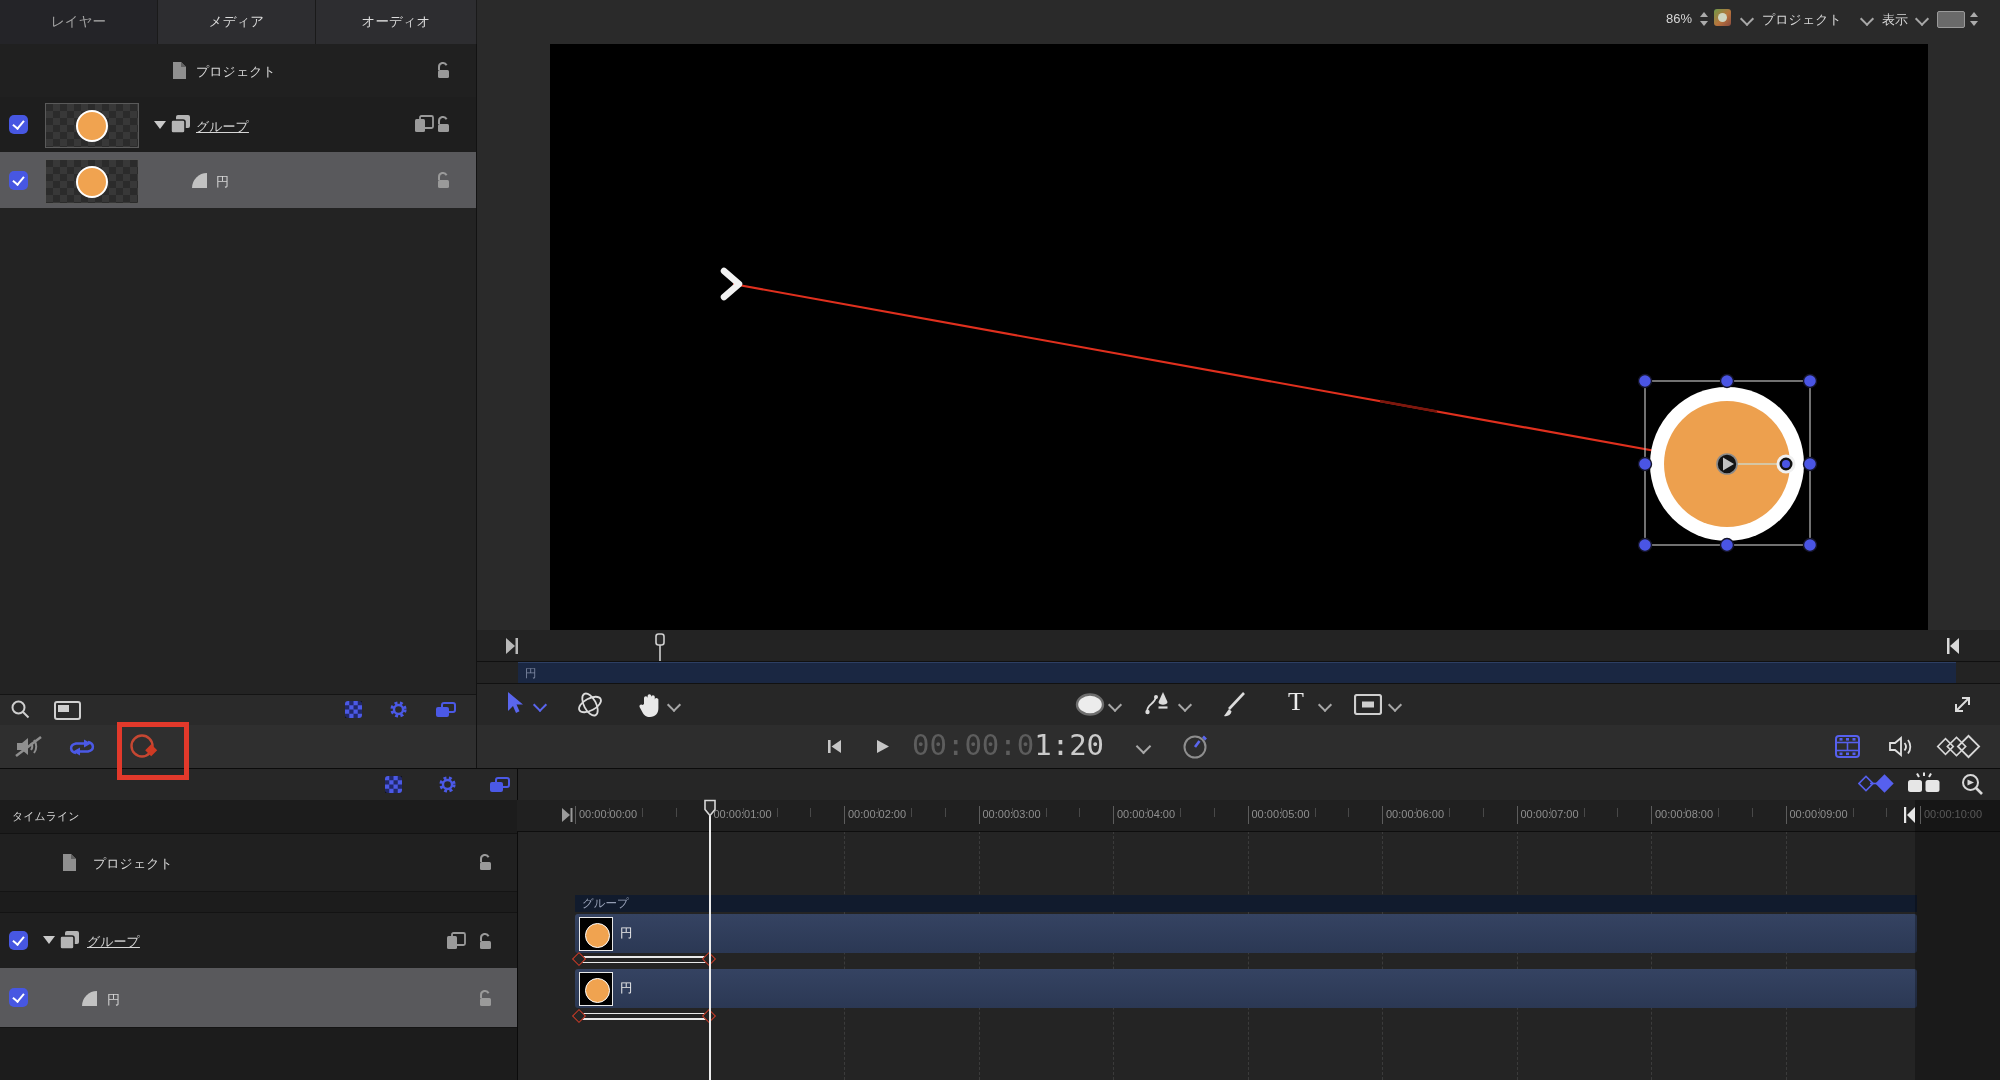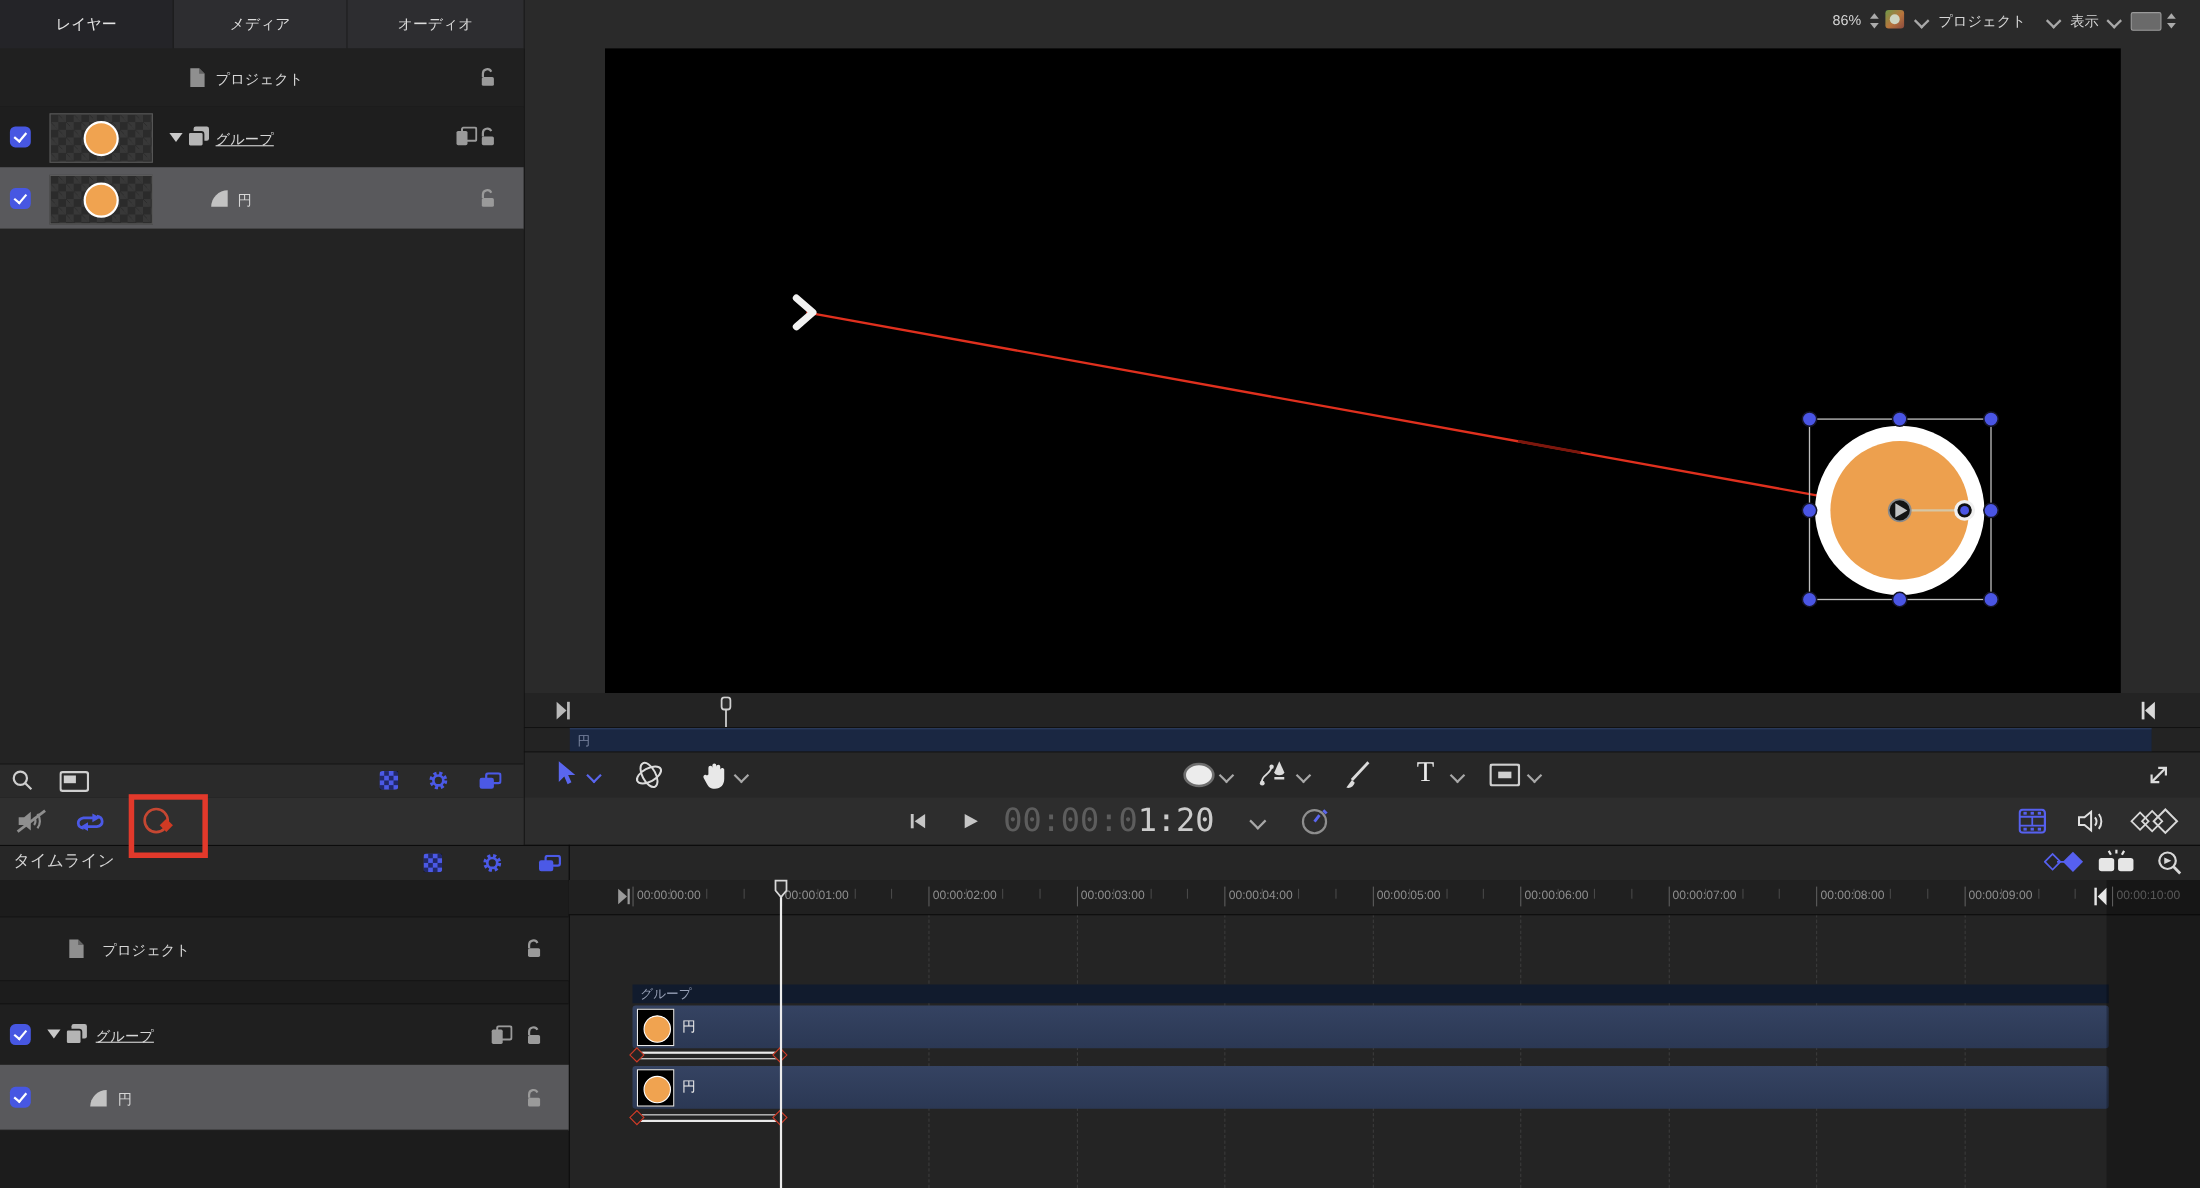--- a/index.html
+++ b/index.html
@@ -2,21 +2,21 @@
 <html><head>
 <meta charset="utf-8">
 <style>
   html,body{margin:0;padding:0;background:#111;}
   #app{position:relative;width:2000px;height:1080px;background:#262626;overflow:hidden;
        font-family:"Liberation Sans","DejaVu Sans",sans-serif;color:#d8d8d8;font-size:13px;}
   .abs{position:absolute;}.z2{z-index:2}.z4{z-index:4}.z5{z-index:5}
   
   .tab{position:absolute;top:0;height:44px;display:flex;align-items:center;justify-content:center;
        font-size:13.5px;color:#dcdcdc;background:#2d2d30;border-right:1px solid #1a1a1a;cursor:default;}
-  .tab.active{background:#242428;color:#e5e5e5;}
+  .tab.active{background:#242428;color:#a3a3a3;}
   
   .row{position:absolute;left:0;border-bottom:1px solid #141414;text-decoration:underline;}
   .lbl{position:absolute;white-space:nowrap;color:#d6d6d6;}
   .under{text-decoration:underline;}
   .cb{position:absolute;width:19px;height:19px;border-radius:5px;background:#4757e2;}
   .cb::after{content:"";position:absolute;left:6px;top:3px;width:5px;height:9px;
              border:solid #fff;border-width:0 2.4px 2.4px 0;transform:rotate(40deg);}
   .thumb{position:absolute;width:92px;height:43px;border:1px solid #5a5a5a;background-color:#2b2b2b;
          background-image:linear-gradient(45deg,#383838 25%,transparent 25%,transparent 75%,#383838 75%),
                           linear-gradient(45deg,#383838 25%,transparent 25%,transparent 75%,#383838 75%);
@@ -292,21 +292,21 @@
   <svg class="abs" style="left:1888px;top:735px;" width="29" height="23">
       <polygon points="2,8 7,8 13,3 13,20 7,15 2,15" fill="none" stroke="#e0e0e0" stroke-width="1.8"></polygon>
       <path d="M16.5 8 a6 6 0 0 1 0 7.5 M20 5 a11 11 0 0 1 0 13.5" fill="none" stroke="#e0e0e0" stroke-width="1.8"></path>
     </svg>
   <svg class="abs" style="left:1936px;top:733px;" width="48" height="27">
       <rect x="4" y="8" width="11" height="11" transform="rotate(45 9.5 13.5)" fill="none" stroke="#d8d8d8" stroke-width="1.6"></rect>
       <rect x="14" y="7" width="13" height="13" transform="rotate(45 20.5 13.5)" fill="none" stroke="#d8d8d8" stroke-width="1.6"></rect>
       <rect x="25" y="6" width="15" height="15" transform="rotate(45 32.5 13.5)" fill="none" stroke="#d8d8d8" stroke-width="1.8"></rect>
     </svg>
 
-  <span class="lbl" style="left:12px;top:773px;font-size:15px;">タイムライン</span>
+  <span class="lbl" style="left:12px;top:809px;font-size:11px;">タイムライン</span>
   <svg class="abs" style="left:385px;top:776px;" width="17" height="17">
       <rect width="17" height="17" rx="3" fill="#4b59e6"></rect>
       <g fill="rgba(0,0,0,.55)">
         <rect x="4.25" y="0" width="4.25" height="4.25"></rect>
         <rect x="12.75" y="0" width="4.25" height="4.25"></rect>
         <rect x="0" y="4.25" width="4.25" height="4.25"></rect>
         <rect x="8.5" y="4.25" width="4.25" height="4.25"></rect>
         <rect x="4.25" y="8.5" width="4.25" height="4.25"></rect>
         <rect x="12.75" y="8.5" width="4.25" height="4.25"></rect>
         <rect x="0" y="12.75" width="4.25" height="4.25"></rect>

